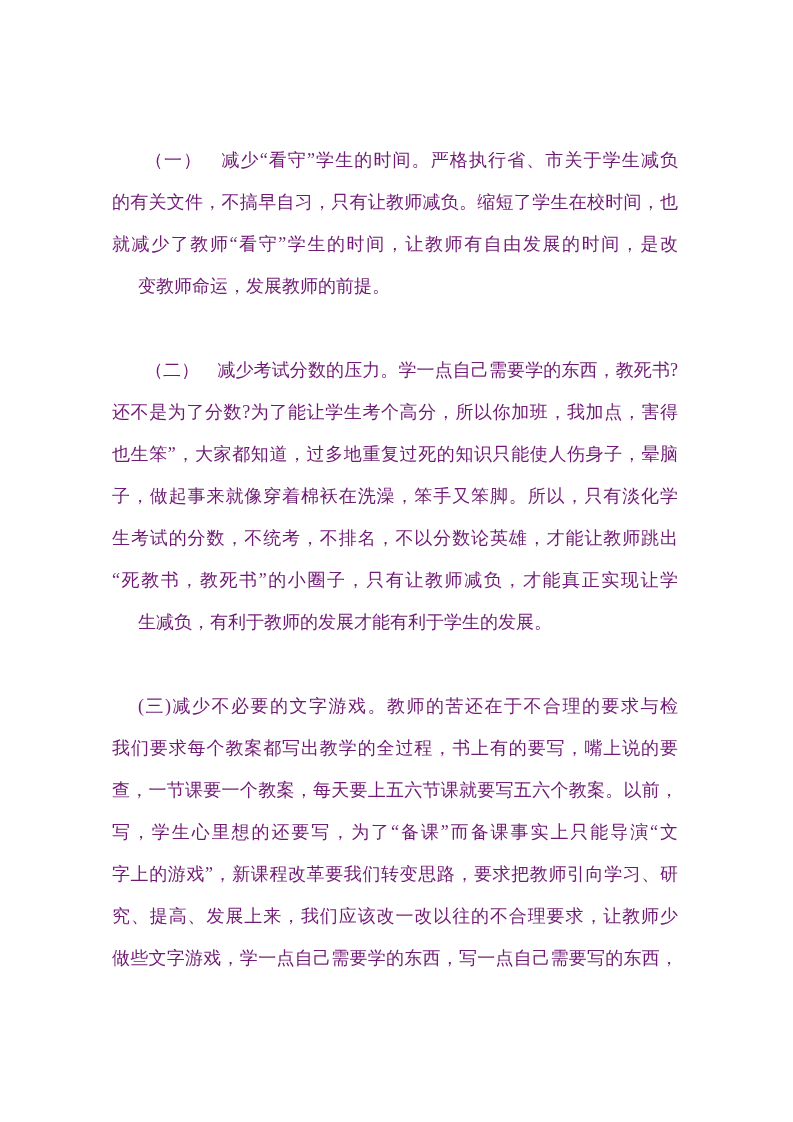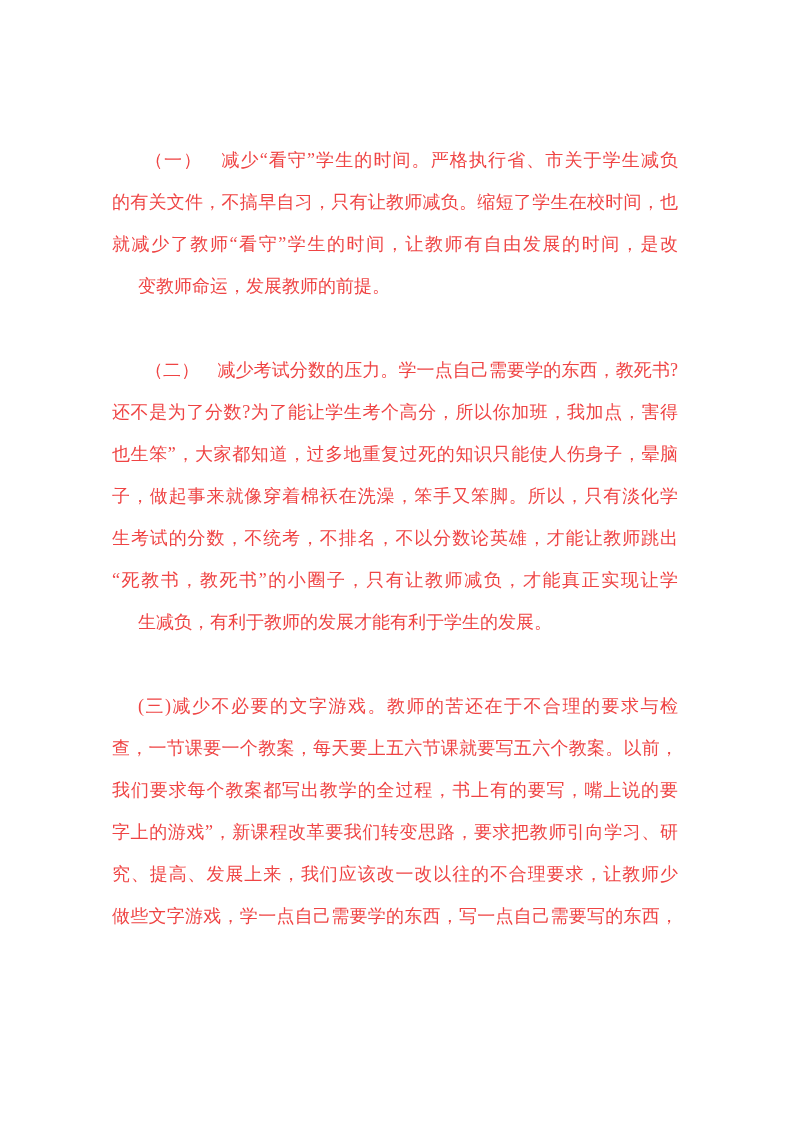--- a/index.html
+++ b/index.html
@@ -11,21 +11,21 @@
     height: 1122px;
     background: #ffffff;
     position: relative;
     overflow: hidden;
   }
   .doc {
     position: absolute;
     left: 112px;
     top: 139px;
     width: 566px;
-    color: #ef4444;
+    color: #701a75;
     font-family: "Liberation Serif", "DejaVu Serif", serif;
     font-size: 18px;
   }
   .para { margin: 0; padding: 0; }
   .para + .para { margin-top: 42px; }
   .line {
     height: 42px;
     line-height: 42px;
     text-align: justify;
     text-align-last: justify;
@@ -59,20 +59,21 @@
     <div class="line">还不是为了分数?为了能让学生考个高分，所以你加班，我加点，害得</div>
     <div class="line">也生笨”，大家都知道，过多地重复过死的知识只能使人伤身子，晕脑</div>
     <div class="line">子，做起事来就像穿着棉袄在洗澡，笨手又笨脚。所以，只有淡化学</div>
     <div class="line">生考试的分数，不统考，不排名，不以分数论英雄，才能让教师跳出</div>
     <div class="line">“死教书，教死书”的小圈子，只有让教师减负，才能真正实现让学</div>
     <div class="line para-end">生减负，有利于教师的发展才能有利于学生的发展。</div>
   </div>
 
   <div class="para">
     <div class="line indent-sm">(三)减少不必要的文字游戏。教师的苦还在于不合理的要求与检</div>
+    <div class="line">我们要求每个教案都写出教学的全过程，书上有的要写，嘴上说的要</div>
     <div class="line">查，一节课要一个教案，每天要上五六节课就要写五六个教案。以前，</div>
-    <div class="line">我们要求每个教案都写出教学的全过程，书上有的要写，嘴上说的要</div>
+    <div class="line">写，学生心里想的还要写，为了“备课”而备课事实上只能导演“文</div>
     <div class="line">字上的游戏”，新课程改革要我们转变思路，要求把教师引向学习、研</div>
     <div class="line">究、提高、发展上来，我们应该改一改以往的不合理要求，让教师少</div>
     <div class="line">做些文字游戏，学一点自己需要学的东西，写一点自己需要写的东西，</div>
   </div>
 
 </div>
 
 </body></html>

